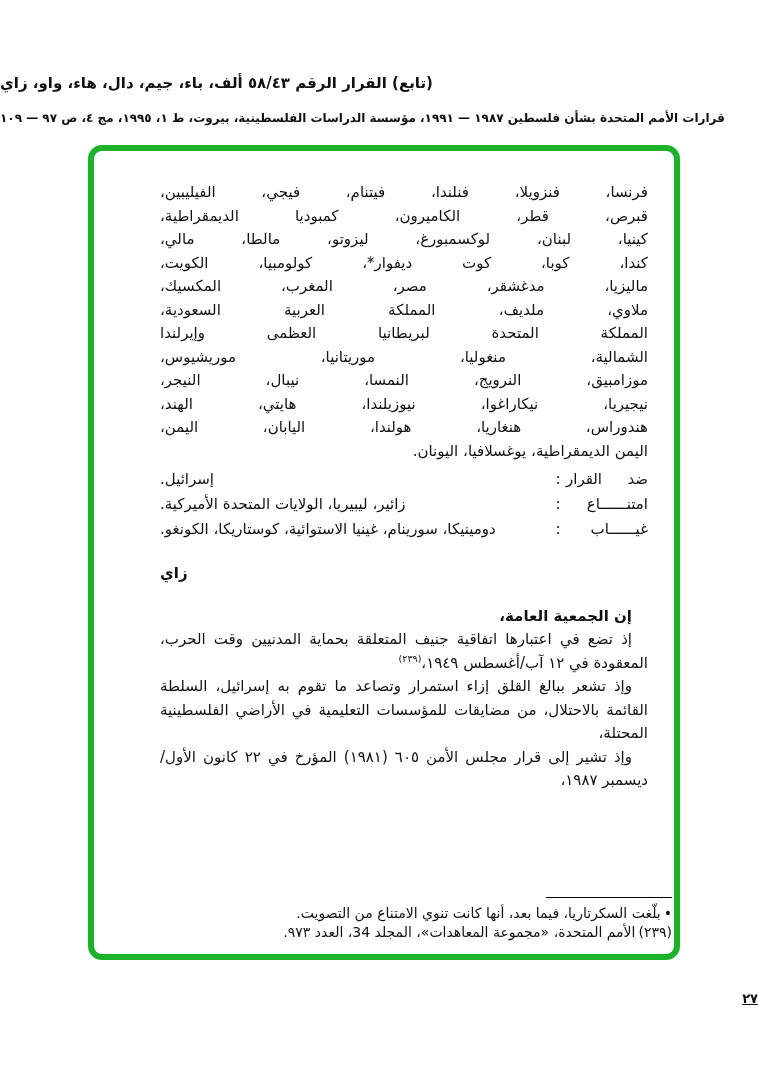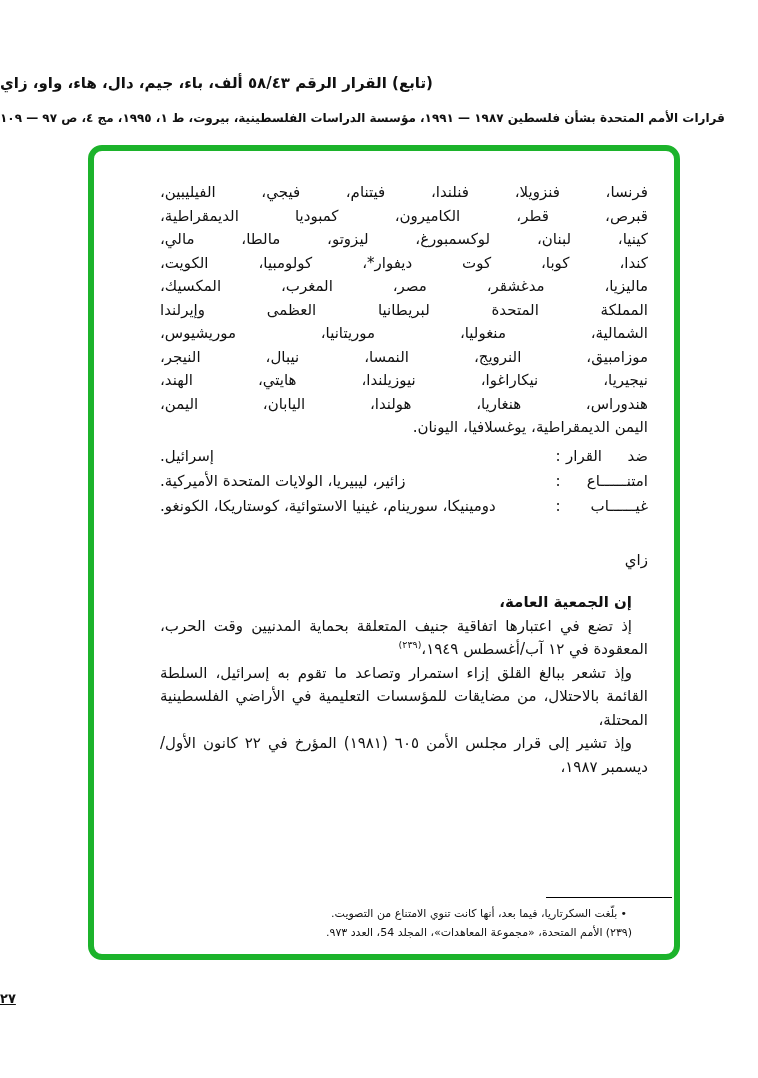--- a/index.html
+++ b/index.html
@@ -29,38 +29,38 @@
   }
   .cline { text-align:justify; text-align-last:justify; white-space:nowrap; }
   .cline:last-child { text-align-last:right; }
 
   .votes { margin-top:4px; }
   .vote-row { display:flex; line-height:25px; }
   .vote-label { width:82px; flex:0 0 82px; text-align:justify; text-align-last:justify; }
   .vote-colon { width:16px; flex:0 0 16px; text-align:center; }
   .vote-value { flex:1; text-align:left; }
 
-  .section-heading { text-align:right; font-weight:normal; margin:30px 0 8px 0; }
+  .section-heading { text-align:left; font-weight:bold; margin:20px 0 8px 0; }
   .assembly-intro { font-weight:bold; text-indent:16px;margin-top:19px; }
   .para { margin:0; text-indent:16px; text-align:justify; }
   .para .lead { font-weight:normal; }
   .para sup { font-size:9.5px; line-height:0; vertical-align:super; }
 
   
   .footnotes {
     position:absolute; left:286px; top:897px; width:386px;
-    direction:rtl; font-size:11px; line-height:19px; text-align:center;
+    direction:rtl; font-size:14px; line-height:19px; text-align:right;
   }
   .fn-rule { width:126px; border-top:1.5px solid #000; margin:0 0 6px auto; margin-right:0; }
   .fn { white-space:nowrap; }
   .fn .fn-marker { padding-left:3px; }
 
   .page-number {
     position:absolute; top:991px; left:0; right:0;
-    text-align:left; font-size:13px; font-weight:bold;text-decoration:underline;
+    text-align:right; font-size:13px; font-weight:bold;text-decoration:underline;
   }
 </style>
 </head>
 <body>
 
 <div class="page">
 
   <header class="header">
     <div class="header-title">(تابع) القرار الرقم ٥٨/٤٣ ألف، باء، جيم، دال، هاء، واو، زاي</div>
     <div class="header-subtitle">قرارات الأمم المتحدة بشأن فلسطين ١٩٨٧ — ١٩٩١، مؤسسة الدراسات الفلسطينية، بيروت، ط ١، ١٩٩٥، مج ٤، ص ٩٧ — ١٠٩</div>
@@ -69,20 +69,21 @@
   <div class="frame"></div>
 
   <div class="text-col">
 
     <div class="country-list">
       <div class="cline">فرنسا، فنزويلا، فنلندا، فيتنام، فيجي، الفيليبين،</div>
       <div class="cline">قبرص، قطر، الكاميرون، كمبوديا الديمقراطية،</div>
       <div class="cline">كينيا، لبنان، لوكسمبورغ، ليزوتو، مالطا، مالي،</div>
       <div class="cline">كندا، كوبا، كوت ديفوار*، كولومبيا، الكويت،</div>
       <div class="cline">ماليزيا، مدغشقر، مصر، المغرب، المكسيك،</div>
+      <div class="cline">ملاوي، ملديف، المملكة العربية السعودية،</div>
       <div class="cline">المملكة المتحدة لبريطانيا العظمى وإيرلندا</div>
       <div class="cline">الشمالية، منغوليا، موريتانيا، موريشيوس،</div>
       <div class="cline">موزامبيق، النرويج، النمسا، نيبال، النيجر،</div>
       <div class="cline">نيجيريا، نيكاراغوا، نيوزيلندا، هايتي، الهند،</div>
       <div class="cline">هندوراس، هنغاريا، هولندا، اليابان، اليمن،</div>
       <div class="cline">اليمن الديمقراطية، يوغسلافيا، اليونان.</div>
     </div>
 
     <div class="votes">
       <div class="vote-row">
@@ -110,18 +111,18 @@
 
     <p class="para"><span class="lead">وإذ تشعر ببالغ القلق</span><span> إزاء استمرار وتصاعد ما تقوم به إسرائيل، السلطة القائمة بالاحتلال، من مضايقات للمؤسسات التعليمية في الأراضي الفلسطينية المحتلة،</span></p>
 
     <p class="para"><span class="lead">وإذ تشير</span><span> إلى قرار مجلس الأمن ٦٠٥ (١٩٨١) المؤرخ في ٢٢ كانون الأول/ديسمبر ١٩٨٧،</span></p>
 
   </div>
 
   <div class="footnotes">
     <div class="fn-rule"></div>
     <div class="fn"><span class="fn-marker">•</span><span>بلّغت السكرتاريا، فيما بعد، أنها كانت تنوي الامتناع من التصويت.</span></div>
-    <div class="fn"><span class="fn-marker">(٢٣٩)</span><span>الأمم المتحدة، «مجموعة المعاهدات»، المجلد 54، العدد ٩٧٣.</span></div>
+    <div class="fn"><span class="fn-marker">(٢٣٩)</span><span>الأمم المتحدة، «مجموعة المعاهدات»، المجلد 34، العدد ٩٧٣.</span></div>
   </div>
 
   <div class="page-number">٢٧</div>
 
 </div>
 
 </body></html>

